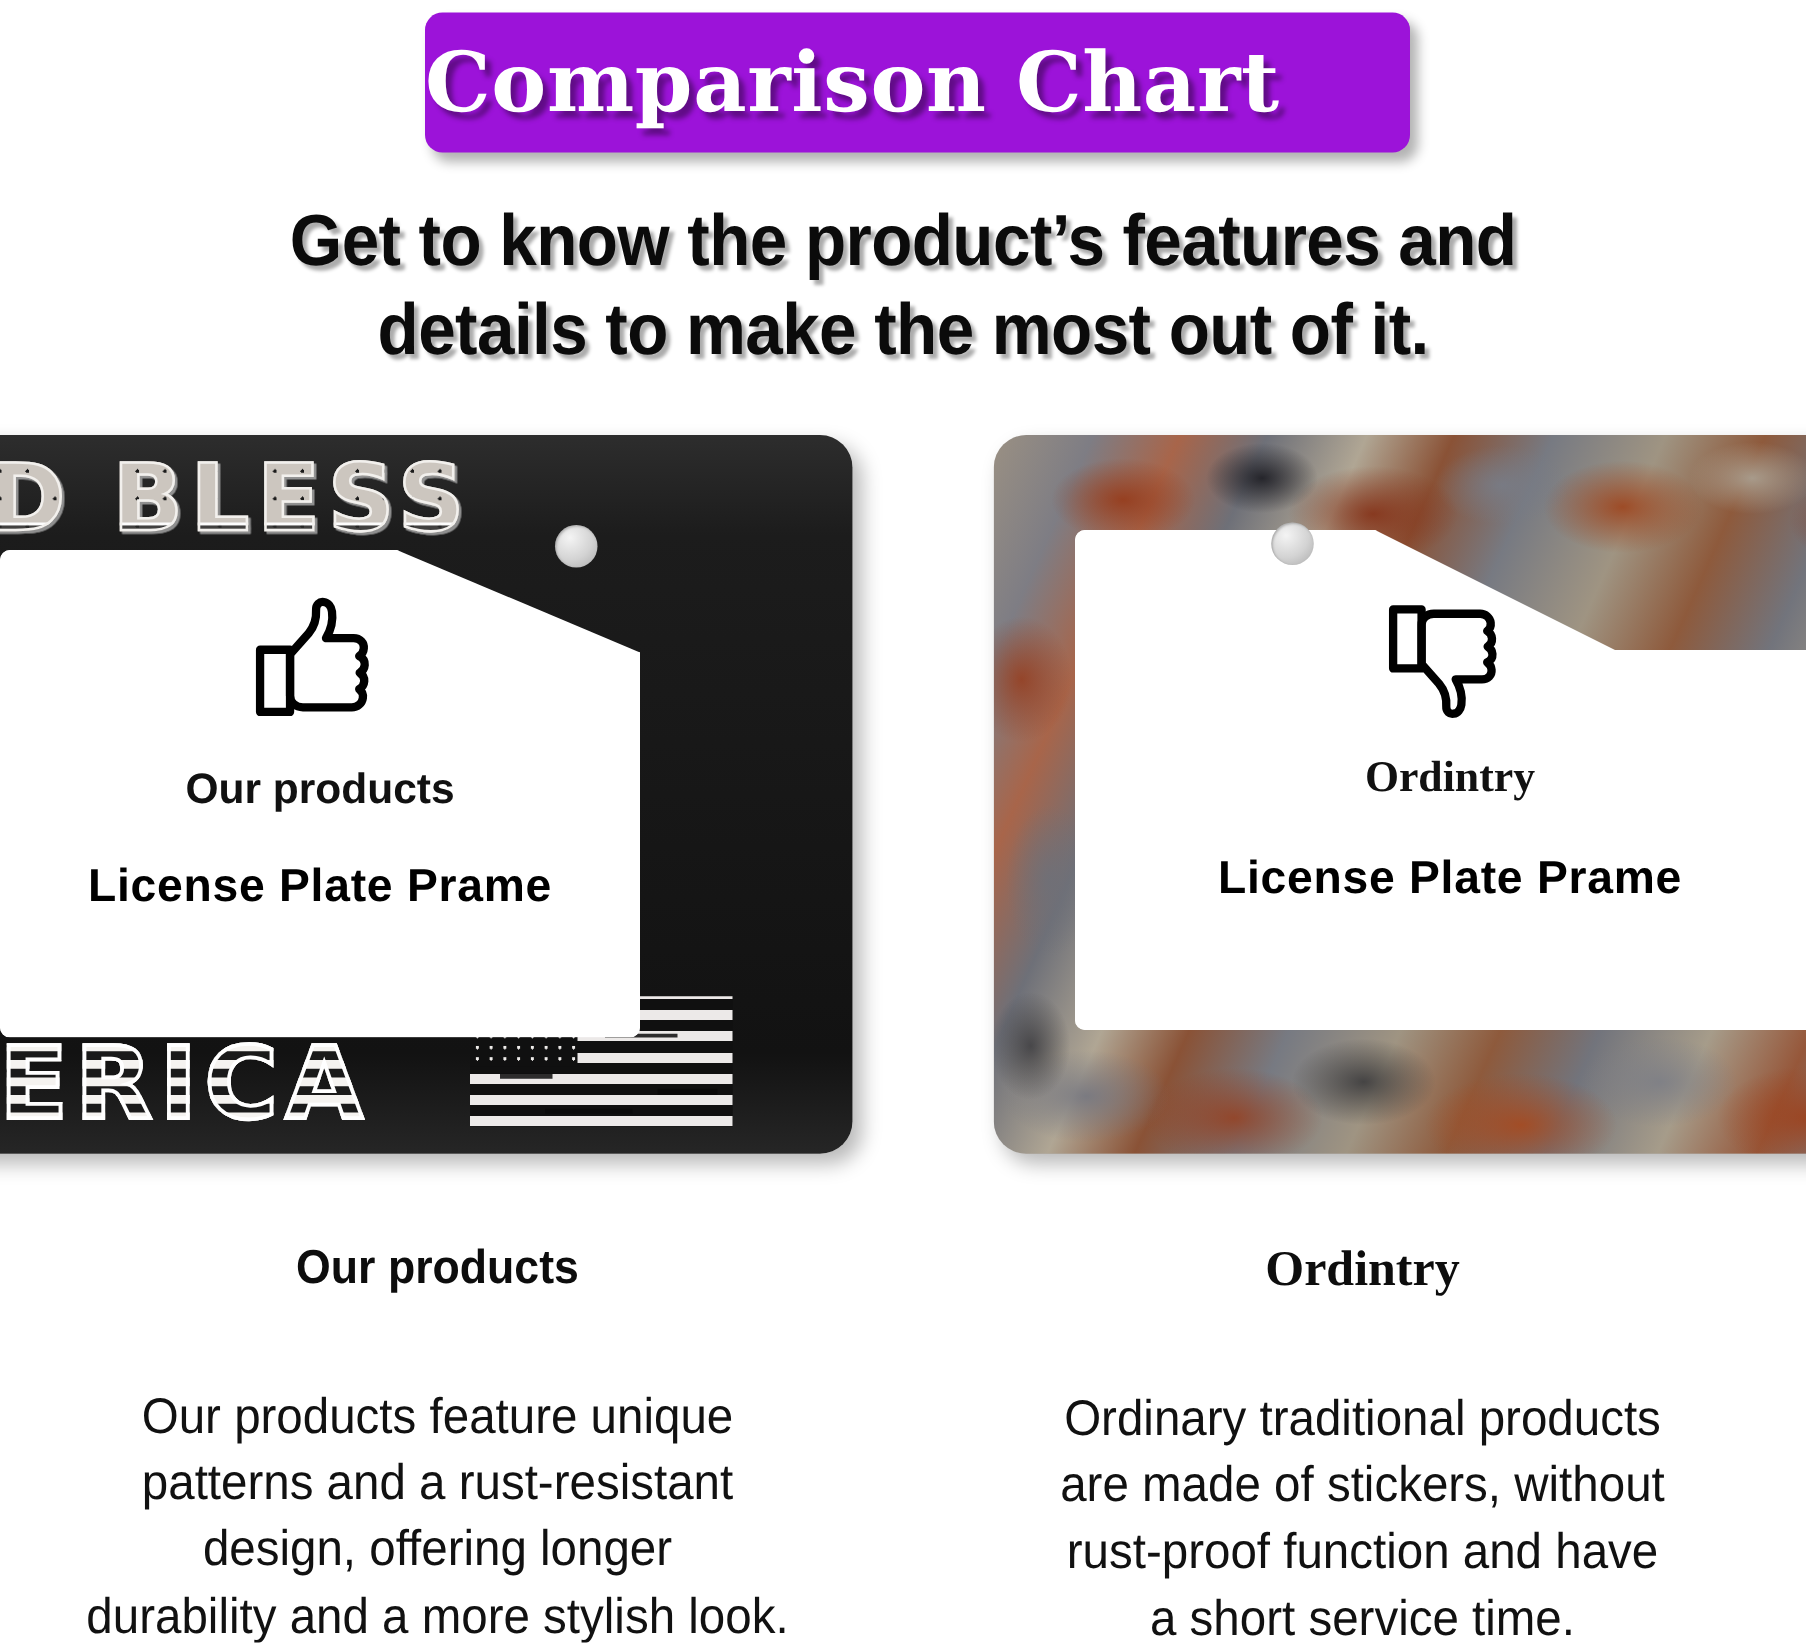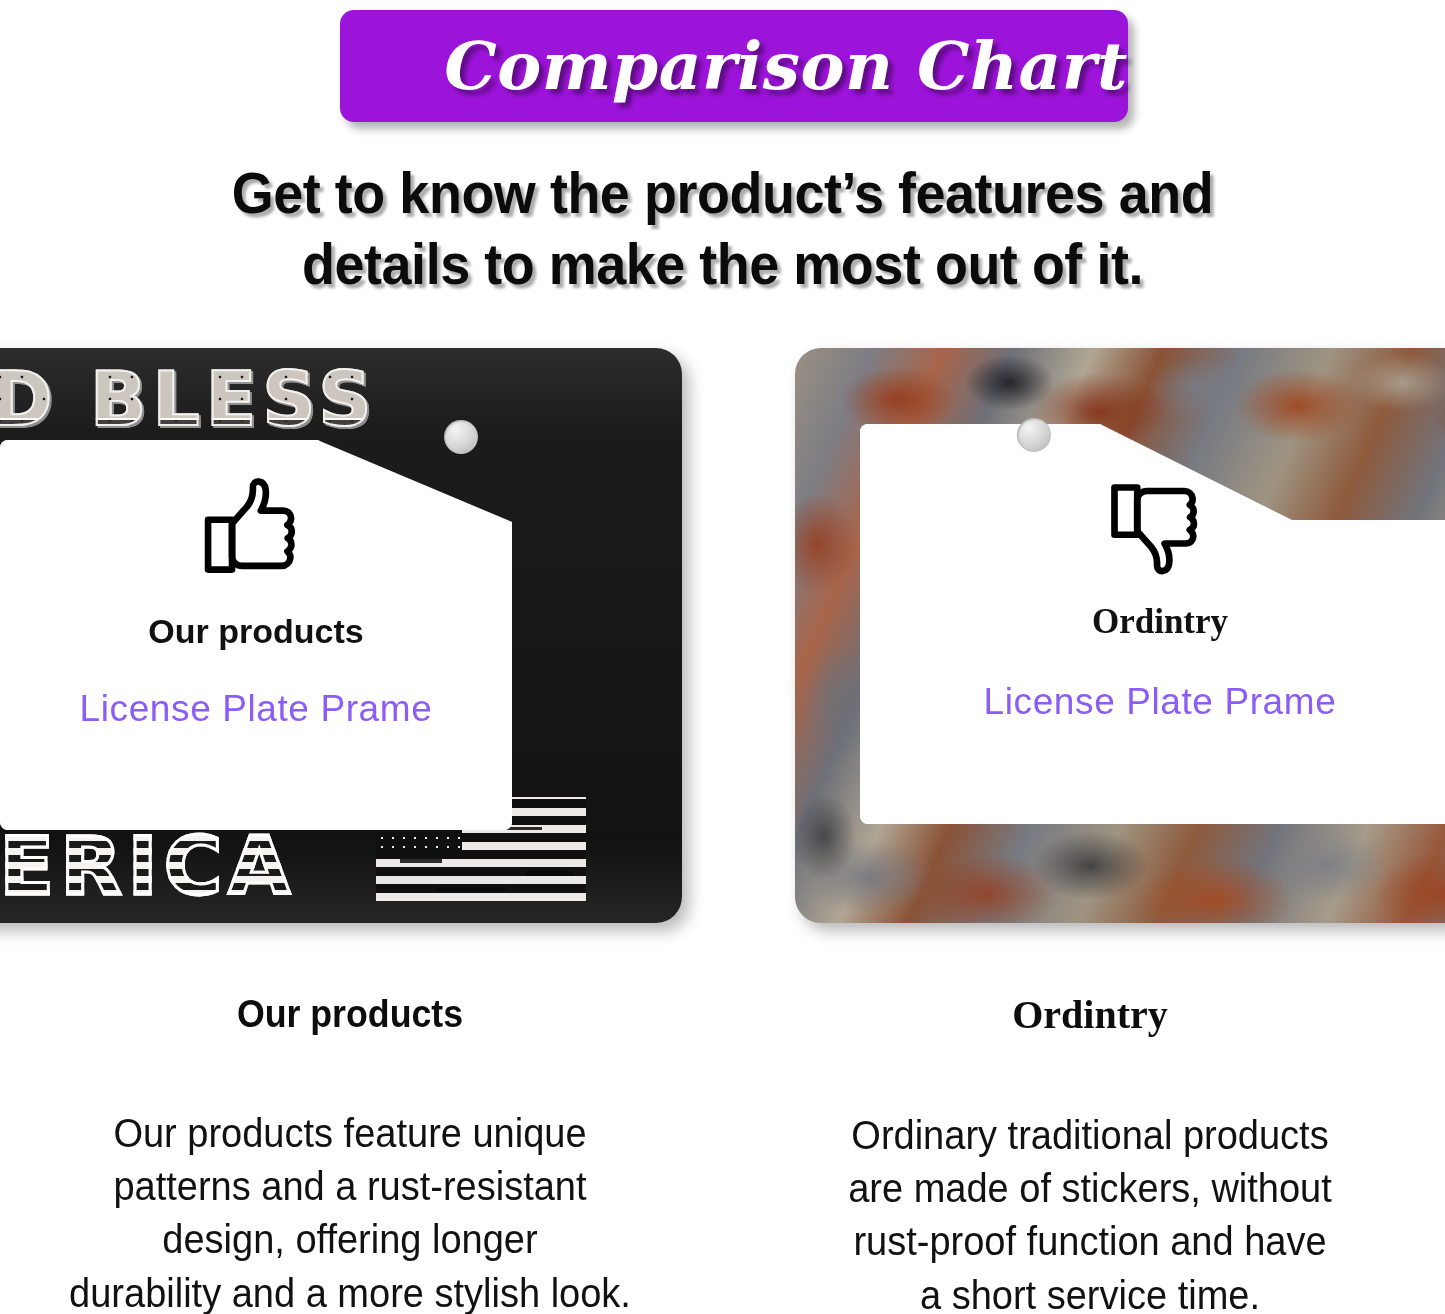--- a/index.html
+++ b/index.html
@@ -22,22 +22,21 @@
     position: absolute;
     left: 340px;
     top: 10px;
     width: 788px;
     height: 112px;
     background: #9C13D9;
     border-radius: 14px;
     box-shadow: 6px 7px 9px rgba(0,0,0,0.30);
     display: flex;
     align-items: center;
-    justify-content: flex-end;
-    font-style: italic;
+    justify-content: flex-start;
   }
   #title-text {
     font-family: "DejaVu Serif", serif;
     font-weight: bold;
     font-size: 66px;
     line-height: 1;
     color: #ffffff;
     letter-spacing: 0.5px;
     text-shadow: 5px 5px 4px rgba(0,0,0,0.38);
     white-space: nowrap;
@@ -262,25 +261,25 @@
     margin-top: 26px;
   }
   #label-ordintry {
     font-family: "Liberation Serif", serif;
     font-weight: bold;
     font-size: 35px;
     margin-top: 22px;
   }
   .win-sub {
     font-family: "Liberation Sans", sans-serif;
-    font-weight: 400;
+    font-weight: 700;
     font-size: 37px;
     line-height: 1;
     letter-spacing: 0.6px;
-    color: #8b5cf6;
+    color: #000000;
     white-space: nowrap;
   }
   #sub-left  { margin-top: 42px; }
   #sub-right { margin-top: 44px; }
 
   
   .bottom-col {
     position: absolute;
     top: 995px;
     text-align: center;

